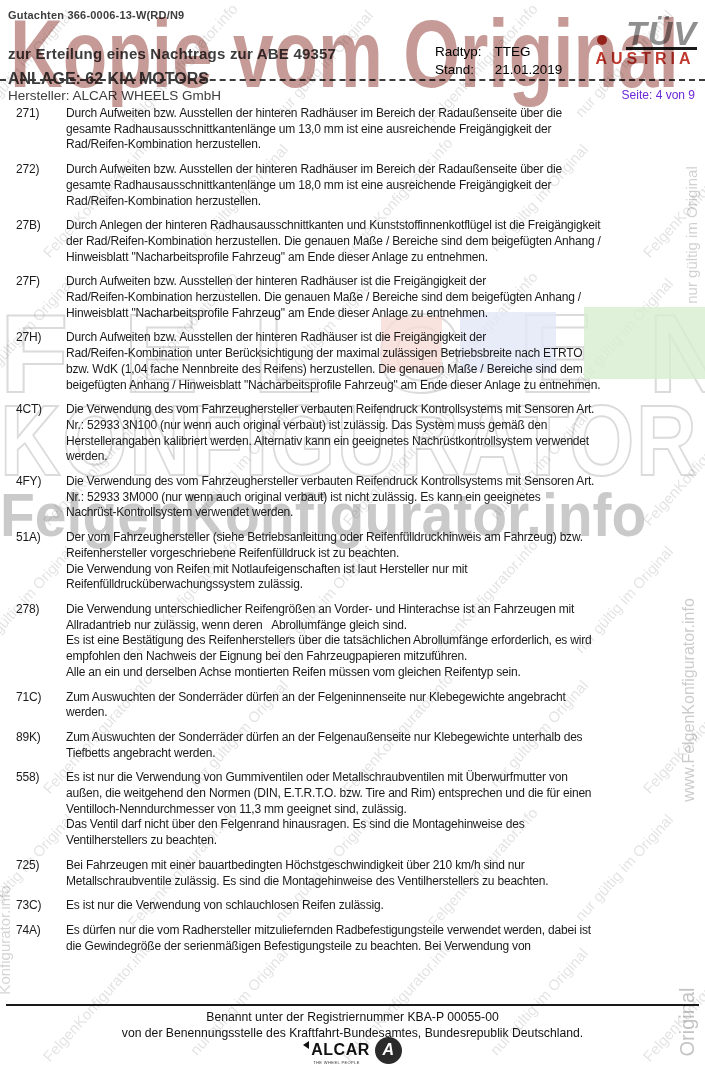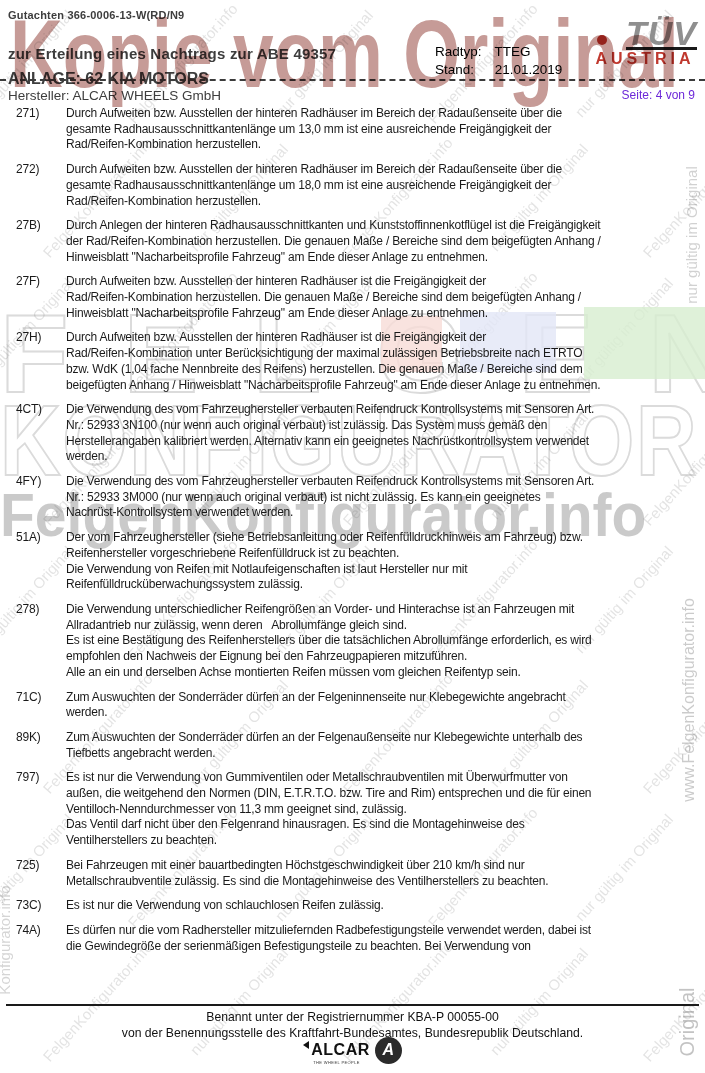--- a/index.html
+++ b/index.html
@@ -226,21 +226,21 @@
           <span class="num">71C)</span>
           <div class="txt">Zum Auswuchten der Sonderräder dürfen an der Felgeninnenseite nur Klebegewichte angebracht
 werden.</div>
         </div>
         <div class="item">
           <span class="num">89K)</span>
           <div class="txt">Zum Auswuchten der Sonderräder dürfen an der Felgenaußenseite nur Klebegewichte unterhalb des
 Tiefbetts angebracht werden.</div>
         </div>
         <div class="item">
-          <span class="num">797)</span>
+          <span class="num">558)</span>
           <div class="txt">Es ist nur die Verwendung von Gummiventilen oder Metallschraubventilen mit Überwurfmutter von
 außen, die weitgehend den Normen (DIN, E.T.R.T.O. bzw. Tire and Rim) entsprechen und die für einen
 Ventilloch-Nenndurchmesser von 11,3 mm geeignet sind, zulässig.
 Das Ventil darf nicht über den Felgenrand hinausragen. Es sind die Montagehinweise des
 Ventilherstellers zu beachten.</div>
         </div>
         <div class="item">
           <span class="num">725)</span>
           <div class="txt">Bei Fahrzeugen mit einer bauartbedingten Höchstgeschwindigkeit über 210 km/h sind nur
 Metallschraubventile zulässig. Es sind die Montagehinweise des Ventilherstellers zu beachten.</div>

